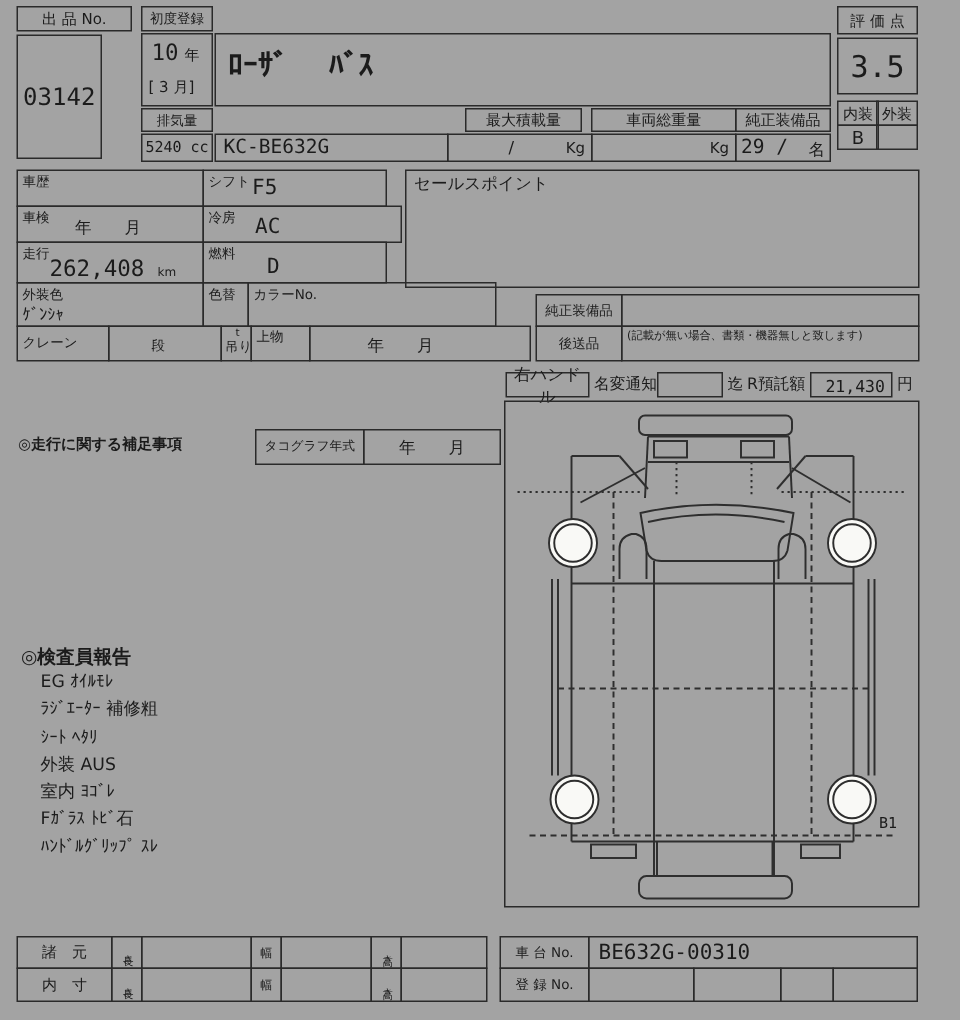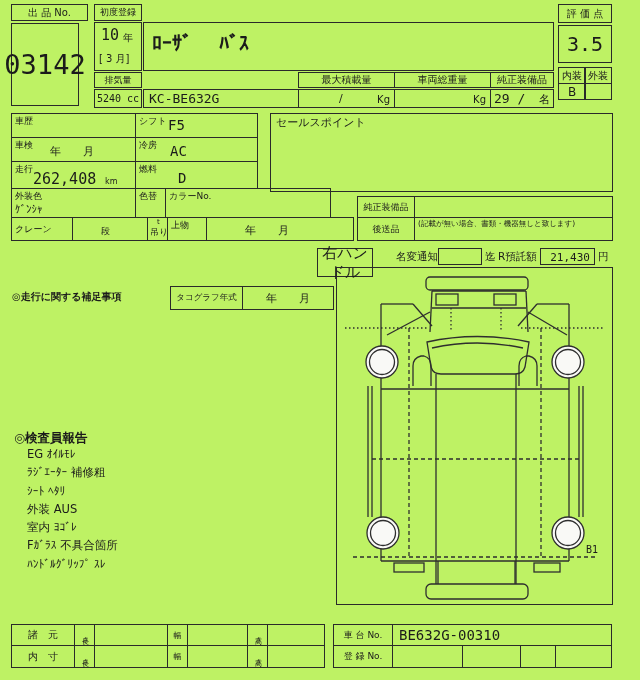--- a/index.html
+++ b/index.html
@@ -3,59 +3,59 @@
 <meta charset="utf-8">
 <style>
   html,body{margin:0;padding:0;}
   body{
     width:640px;height:680px;
     background:#f6f6f3;
     font-family:"DejaVu Sans","Liberation Sans",sans-serif;
     color:#1b1b1b;
     -webkit-font-smoothing:none;
   }
-  .sheet{position:relative;width:640px;height:680px;background:#bef264;overflow:hidden;text-decoration:underline;}
+  .sheet{position:relative;width:640px;height:680px;background:#a3a3a3;overflow:hidden;text-decoration:underline;}
   .c{position:absolute;box-sizing:border-box;border:1px solid #2a2a2a;background:transparent;}
   .t{position:absolute;white-space:pre;line-height:1.1;}
   .cen{display:flex;align-items:center;justify-content:center;text-align:center;}
   .lab{font-size:10px;}
   .lab9{font-size:9px;}
   .lab8{font-size:8px;}
   .mono{font-family:"DejaVu Sans Mono","Liberation Mono",monospace;}
   .corner-label{position:absolute;top:1px;left:3px;font-size:9px;white-space:pre;}
   .big{font-weight:bold;}
   .vtext{writing-mode:vertical-rl;text-orientation:upright;font-size:7px;line-height:1;letter-spacing:-1px;}
   svg{display:block;}
 </style>
 </head>
 <body>
 
 <div class="sheet">
 
   <div class="c cen lab" style="left:11px;top:4px;width:77px;height:17px;">出 品 No.</div>
-  <div class="c cen mono" style="left:11px;top:23px;width:68px;height:83px;font-size:27px;">03142</div>
+  <div class="c cen mono" style="left:11px;top:23px;width:57px;height:83px;font-size:16px;">03142</div>
 
   <div class="c cen" style="left:94px;top:4px;width:48px;height:17px;font-size:9px;">初度登録</div>
   <div class="c" style="left:94px;top:22px;width:48px;height:49px;">
     <span class="t mono" style="left:6px;top:4px;font-size:15px;">10</span>
     <span class="t" style="left:28px;top:9px;font-size:10px;">年</span>
     <span class="t" style="left:4px;top:30px;font-size:10px;">[ 3 月]</span>
   </div>
   <div class="c cen" style="left:94px;top:72px;width:48px;height:16px;font-size:9px;">排気量</div>
   <div class="c cen mono" style="left:94px;top:89px;width:48px;height:19px;font-size:10px;">5240 cc</div>
 
   <div class="c" style="left:143px;top:22px;width:411px;height:49px;">
     <span class="t big" style="left:8px;top:9px;font-size:20px;">ﾛｰｻﾞ　 ﾊﾞｽ</span>
   </div>
 
   <div class="c" style="left:143px;top:89px;width:156px;height:19px;">
     <span class="t mono" style="left:5px;top:2px;font-size:13px;">KC-BE632G</span>
   </div>
 
-  <div class="c cen lab" style="left:298px;top:72px;width:97px;height:16px;">最大積載量</div>
+  <div class="c cen lab" style="left:310px;top:72px;width:78px;height:16px;">最大積載量</div>
   <div class="c" style="left:298px;top:89px;width:97px;height:19px;">
     <span class="t" style="left:40px;top:3px;font-size:11px;">/</span>
     <span class="t" style="right:4px;top:4px;font-size:10px;">Kg</span>
   </div>
 
   <div class="c cen lab" style="left:394px;top:72px;width:97px;height:16px;">車両総重量</div>
   <div class="c" style="left:394px;top:89px;width:97px;height:19px;">
     <span class="t" style="right:4px;top:4px;font-size:10px;">Kg</span>
   </div>
 
@@ -77,21 +77,21 @@
   </div>
   <div class="c" style="left:135px;top:113px;width:123px;height:25px;">
     <span class="corner-label lab9">シフト</span>
     <span class="t mono" style="left:32px;top:4px;font-size:14px;">F5</span>
   </div>
 
   <div class="c" style="left:11px;top:137px;width:125px;height:25px;">
     <span class="corner-label lab9">車検</span>
     <span class="t" style="left:38px;top:8px;font-size:11px;">年　　月</span>
   </div>
-  <div class="c" style="left:135px;top:137px;width:123px;height:25px;padding-left:40px;">
+  <div class="c" style="left:135px;top:137px;width:133px;height:25px;padding-left:40px;">
     <span class="corner-label lab9">冷房</span>
     <span class="t mono" style="left:34px;top:6px;font-size:14px;">AC</span>
   </div>
 
   <div class="c" style="left:11px;top:161px;width:125px;height:28px;">
     <span class="corner-label lab9">走行</span>
     <span class="t mono" style="left:21px;top:9px;font-size:15px;">262,408</span>
     <span class="t" style="left:93px;top:16px;font-size:8px;">km</span>
   </div>
   <div class="c" style="left:11px;top:188px;width:125px;height:30px;">
@@ -131,42 +131,42 @@
     <span class="t" style="left:5px;top:3px;font-size:11px;">セールスポイント</span>
   </div>
 
   <div class="c cen lab9" style="left:357px;top:196px;width:58px;height:22px;">純正装備品</div>
   <div class="c" style="left:414px;top:196px;width:199px;height:22px;"></div>
   <div class="c cen lab9" style="left:357px;top:217px;width:58px;height:24px;">後送品</div>
   <div class="c" style="left:414px;top:217px;width:199px;height:24px;">
     <span class="t" style="left:3px;top:2px;font-size:7.5px;">(記載が無い場合、書類・機器無しと致します)</span>
   </div>
 
-  <div class="c cen" style="left:317px;top:248px;width:56px;height:29px;font-size:15px;">右ハンドル</div>
+  <div class="c cen" style="left:337px;top:248px;width:56px;height:17px;font-size:11px;">右ハンドル</div>
   <span class="t" style="left:396px;top:251px;font-size:10.5px;">名変通知</span>
   <div class="c" style="left:438px;top:248px;width:44px;height:17px;"></div>
   <span class="t" style="left:485px;top:251px;font-size:10.5px;">迄</span>
   <span class="t" style="left:498px;top:251px;font-size:10.5px;">R預託額</span>
   <div class="c" style="left:540px;top:248px;width:55px;height:17px;">
     <span class="t mono" style="right:4px;top:3px;font-size:11px;">21,430</span>
   </div>
   <span class="t" style="left:598px;top:251px;font-size:10.5px;">円</span>
 
   <span class="t big" style="left:12px;top:291px;font-size:10px;">◎走行に関する補足事項</span>
   <div class="c cen" style="left:170px;top:286px;width:73px;height:24px;font-size:8.5px;">タコグラフ年式</div>
   <div class="c cen" style="left:242px;top:286px;width:92px;height:24px;font-size:11px;">年　　月</div>
 
 
   <span class="t big" style="left:14px;top:431px;font-size:12.5px;text-align:right;">◎検査員報告</span>
   <span class="t" style="left:27px;top:448px;font-size:11.5px;">EG ｵｲﾙﾓﾚ</span>
   <span class="t" style="left:27px;top:466px;font-size:11.5px;">ﾗｼﾞｴｰﾀｰ 補修粗</span>
   <span class="t" style="left:27px;top:485px;font-size:11.5px;">ｼｰﾄ ﾍﾀﾘ</span>
   <span class="t" style="left:27px;top:503px;font-size:11.5px;">外装 AUS</span>
   <span class="t" style="left:27px;top:521px;font-size:11.5px;">室内 ﾖｺﾞﾚ</span>
-  <span class="t" style="left:27px;top:539px;font-size:11.5px;">Fｶﾞﾗｽ 不具合箇所</span>
+  <span class="t" style="left:27px;top:539px;font-size:11.5px;">Fｶﾞﾗｽ ﾄﾋﾞ石</span>
   <span class="t" style="left:27px;top:558px;font-size:11.5px;">ﾊﾝﾄﾞﾙｸﾞﾘｯﾌﾟ ｽﾚ</span>
 
   <div class="c" style="left:336px;top:267px;width:277px;height:338px;">
     <svg width="275" height="336" viewBox="0 0 275 336">
       <g stroke="#2e2e2e" fill="none" stroke-width="1.3">
 
         <rect x="89" y="9" width="102" height="13" rx="4"></rect>
 
         <path d="M95,23 L189,23"></path>
         <path d="M95,23 L93,64"></path>

